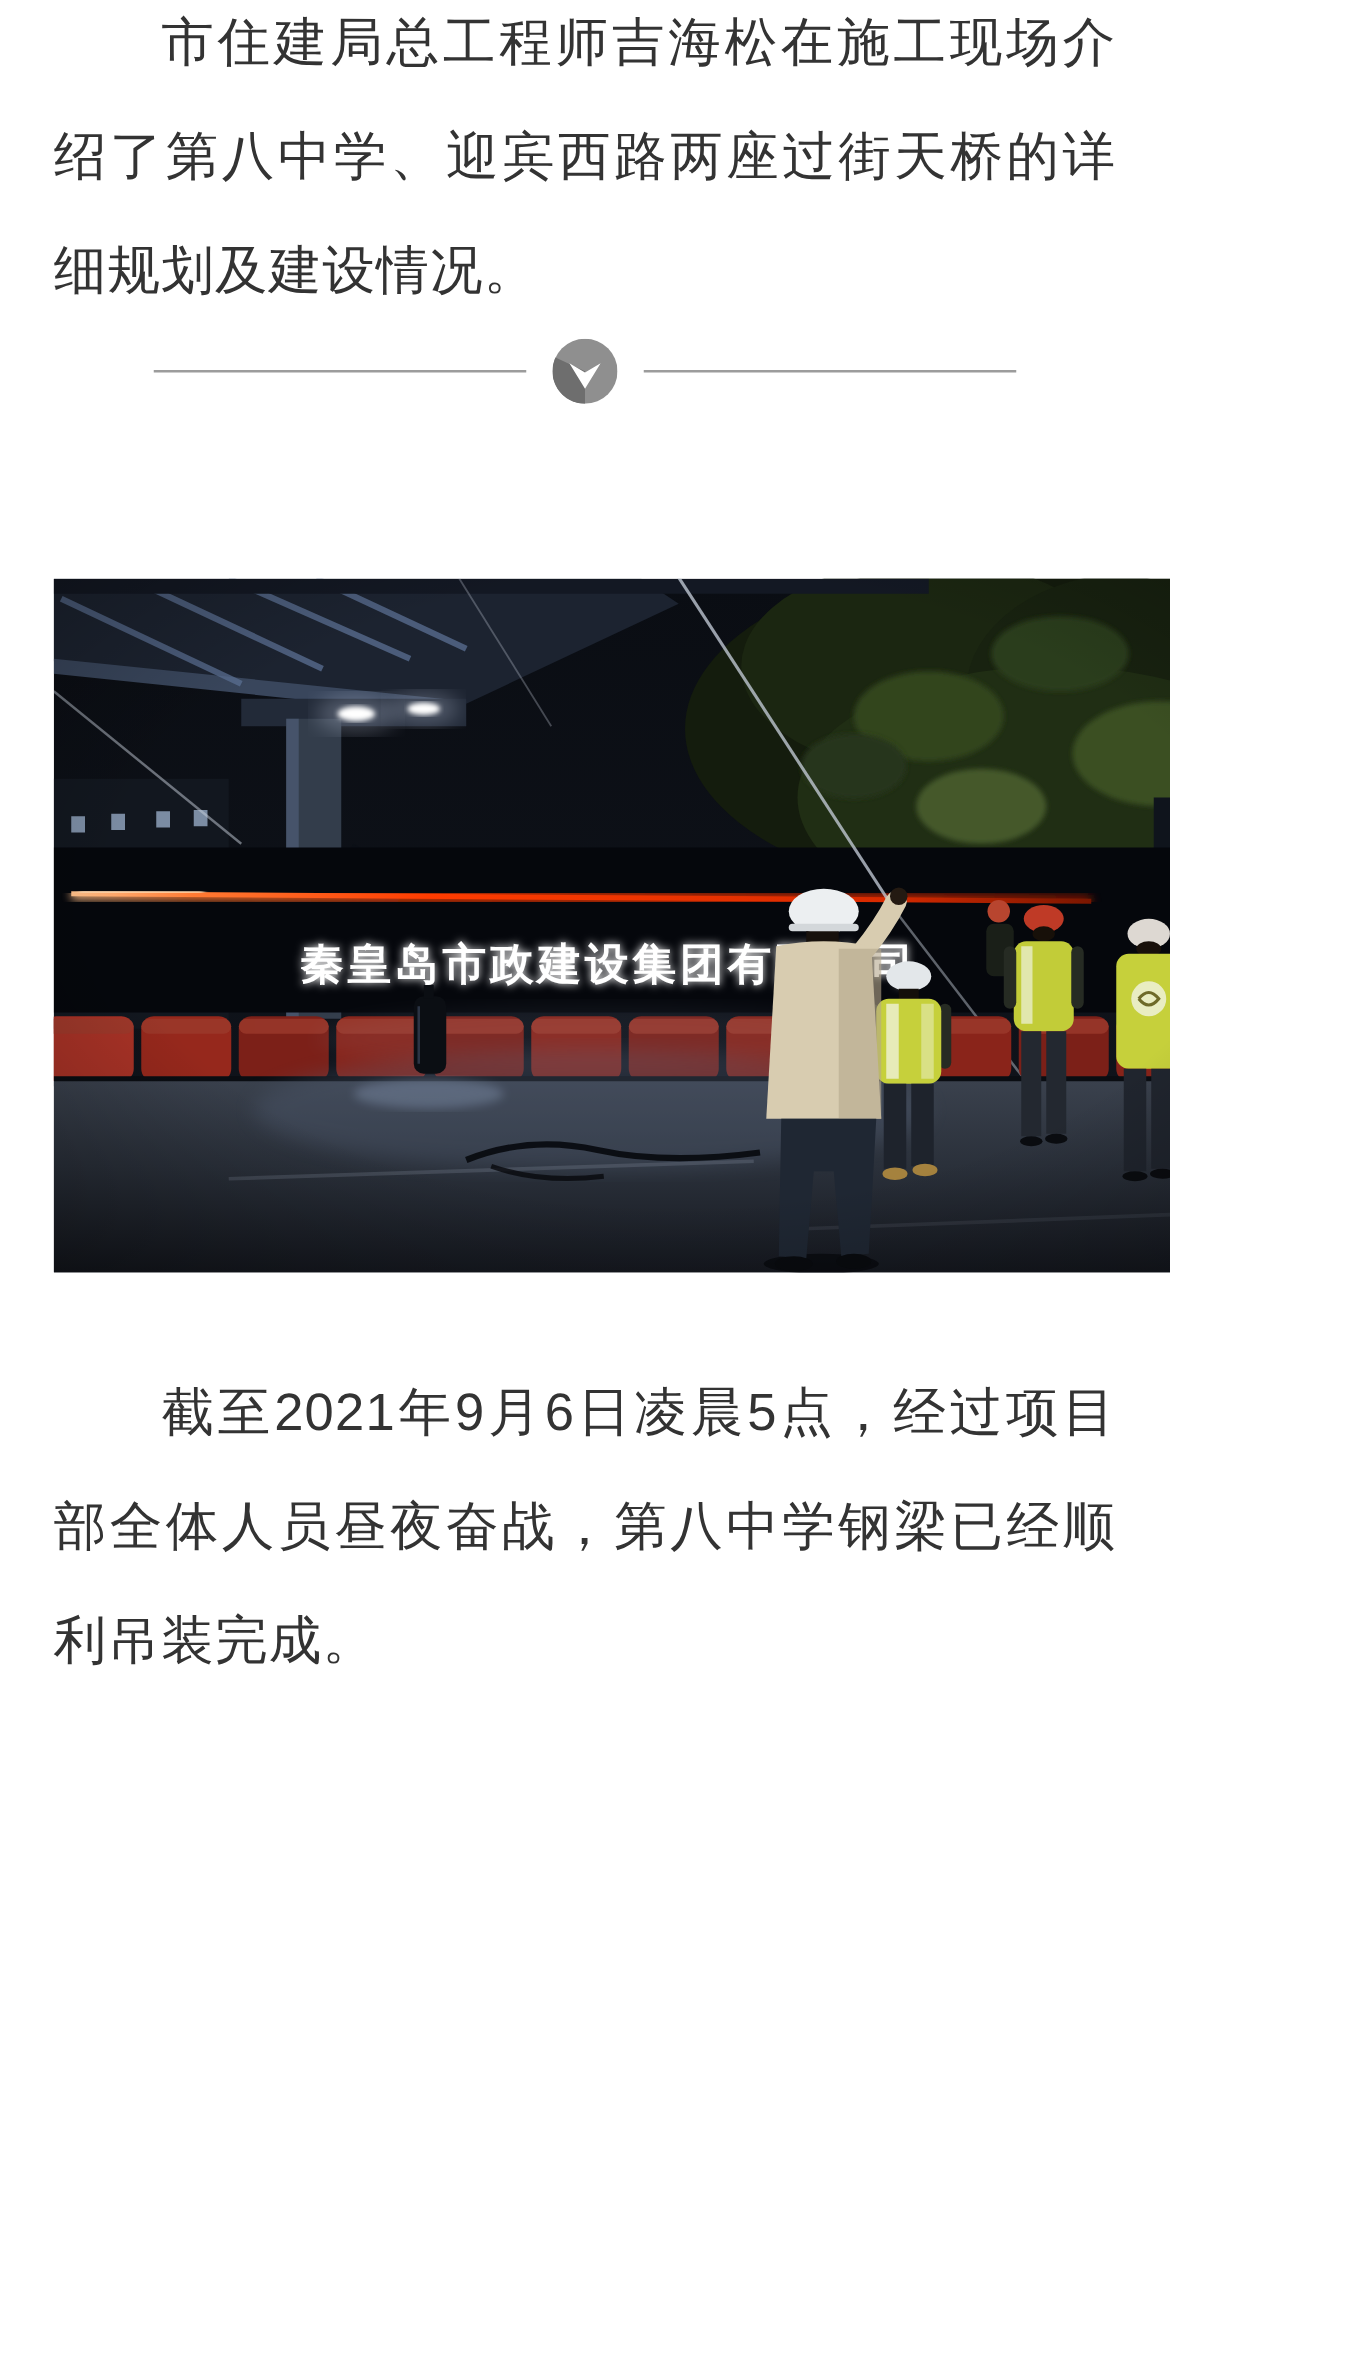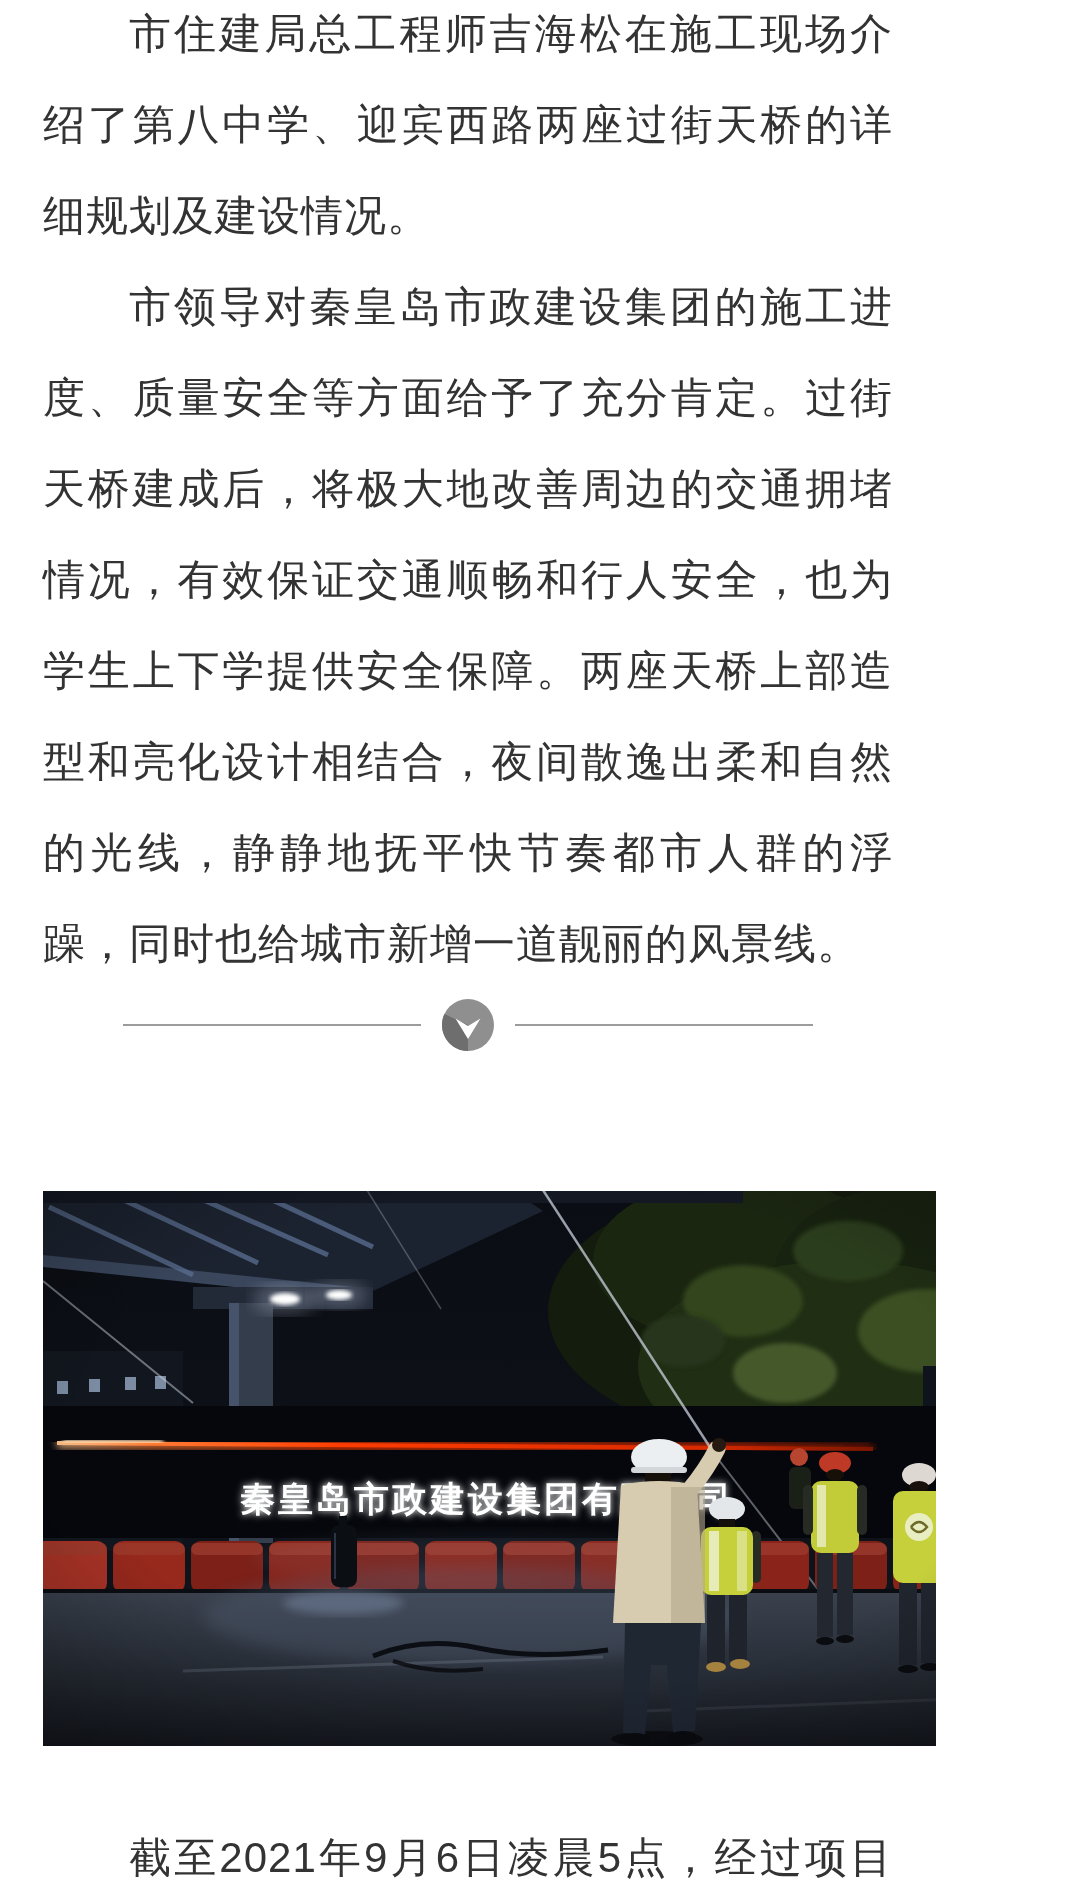--- a/index.html
+++ b/index.html
@@ -17,21 +17,20 @@
   .photo svg{display:block;}
   .p3{margin-top:66px;}
 </style>
 </head>
 <body>
 
 <div class="page">
   <div class="article">
 
     <p class="para">市住建局总工程师吉海松在施工现场介绍了第八中学、迎宾西路两座过街天桥的详细规划及建设情况。</p>
-    <p class="para">市领导对秦皇岛市政建设集团的施工进度、质量安全等方面给予了充分肯定。过街天桥建成后，将极大地改善周边的交通拥堵情况，有效保证交通顺畅和行人安全，也为学生上下学提供安全保障。两座天桥上部造型和亮化设计相结合，夜间散逸出柔和自然的光线，静静地抚平快节奏都市人群的浮躁，同时也给城市新增一道靓丽的风景线。</p>
 
     <div class="divider">
       <span class="dline"></span>
       <svg class="dicon" viewBox="0 0 52 52">
         <circle cx="26" cy="26" r="26" fill="#8f8f8f"></circle>
         <path d="M26,26 L2.4,15 A26,26 0 0,0 26,52 Z" fill="#6e6e6e"></path>
         <path d="M13.5,19.5 L26,40 L38.5,19.5 L26,27 Z" fill="#ffffff"></path>
       </svg>
       <span class="dline"></span>
     </div>

